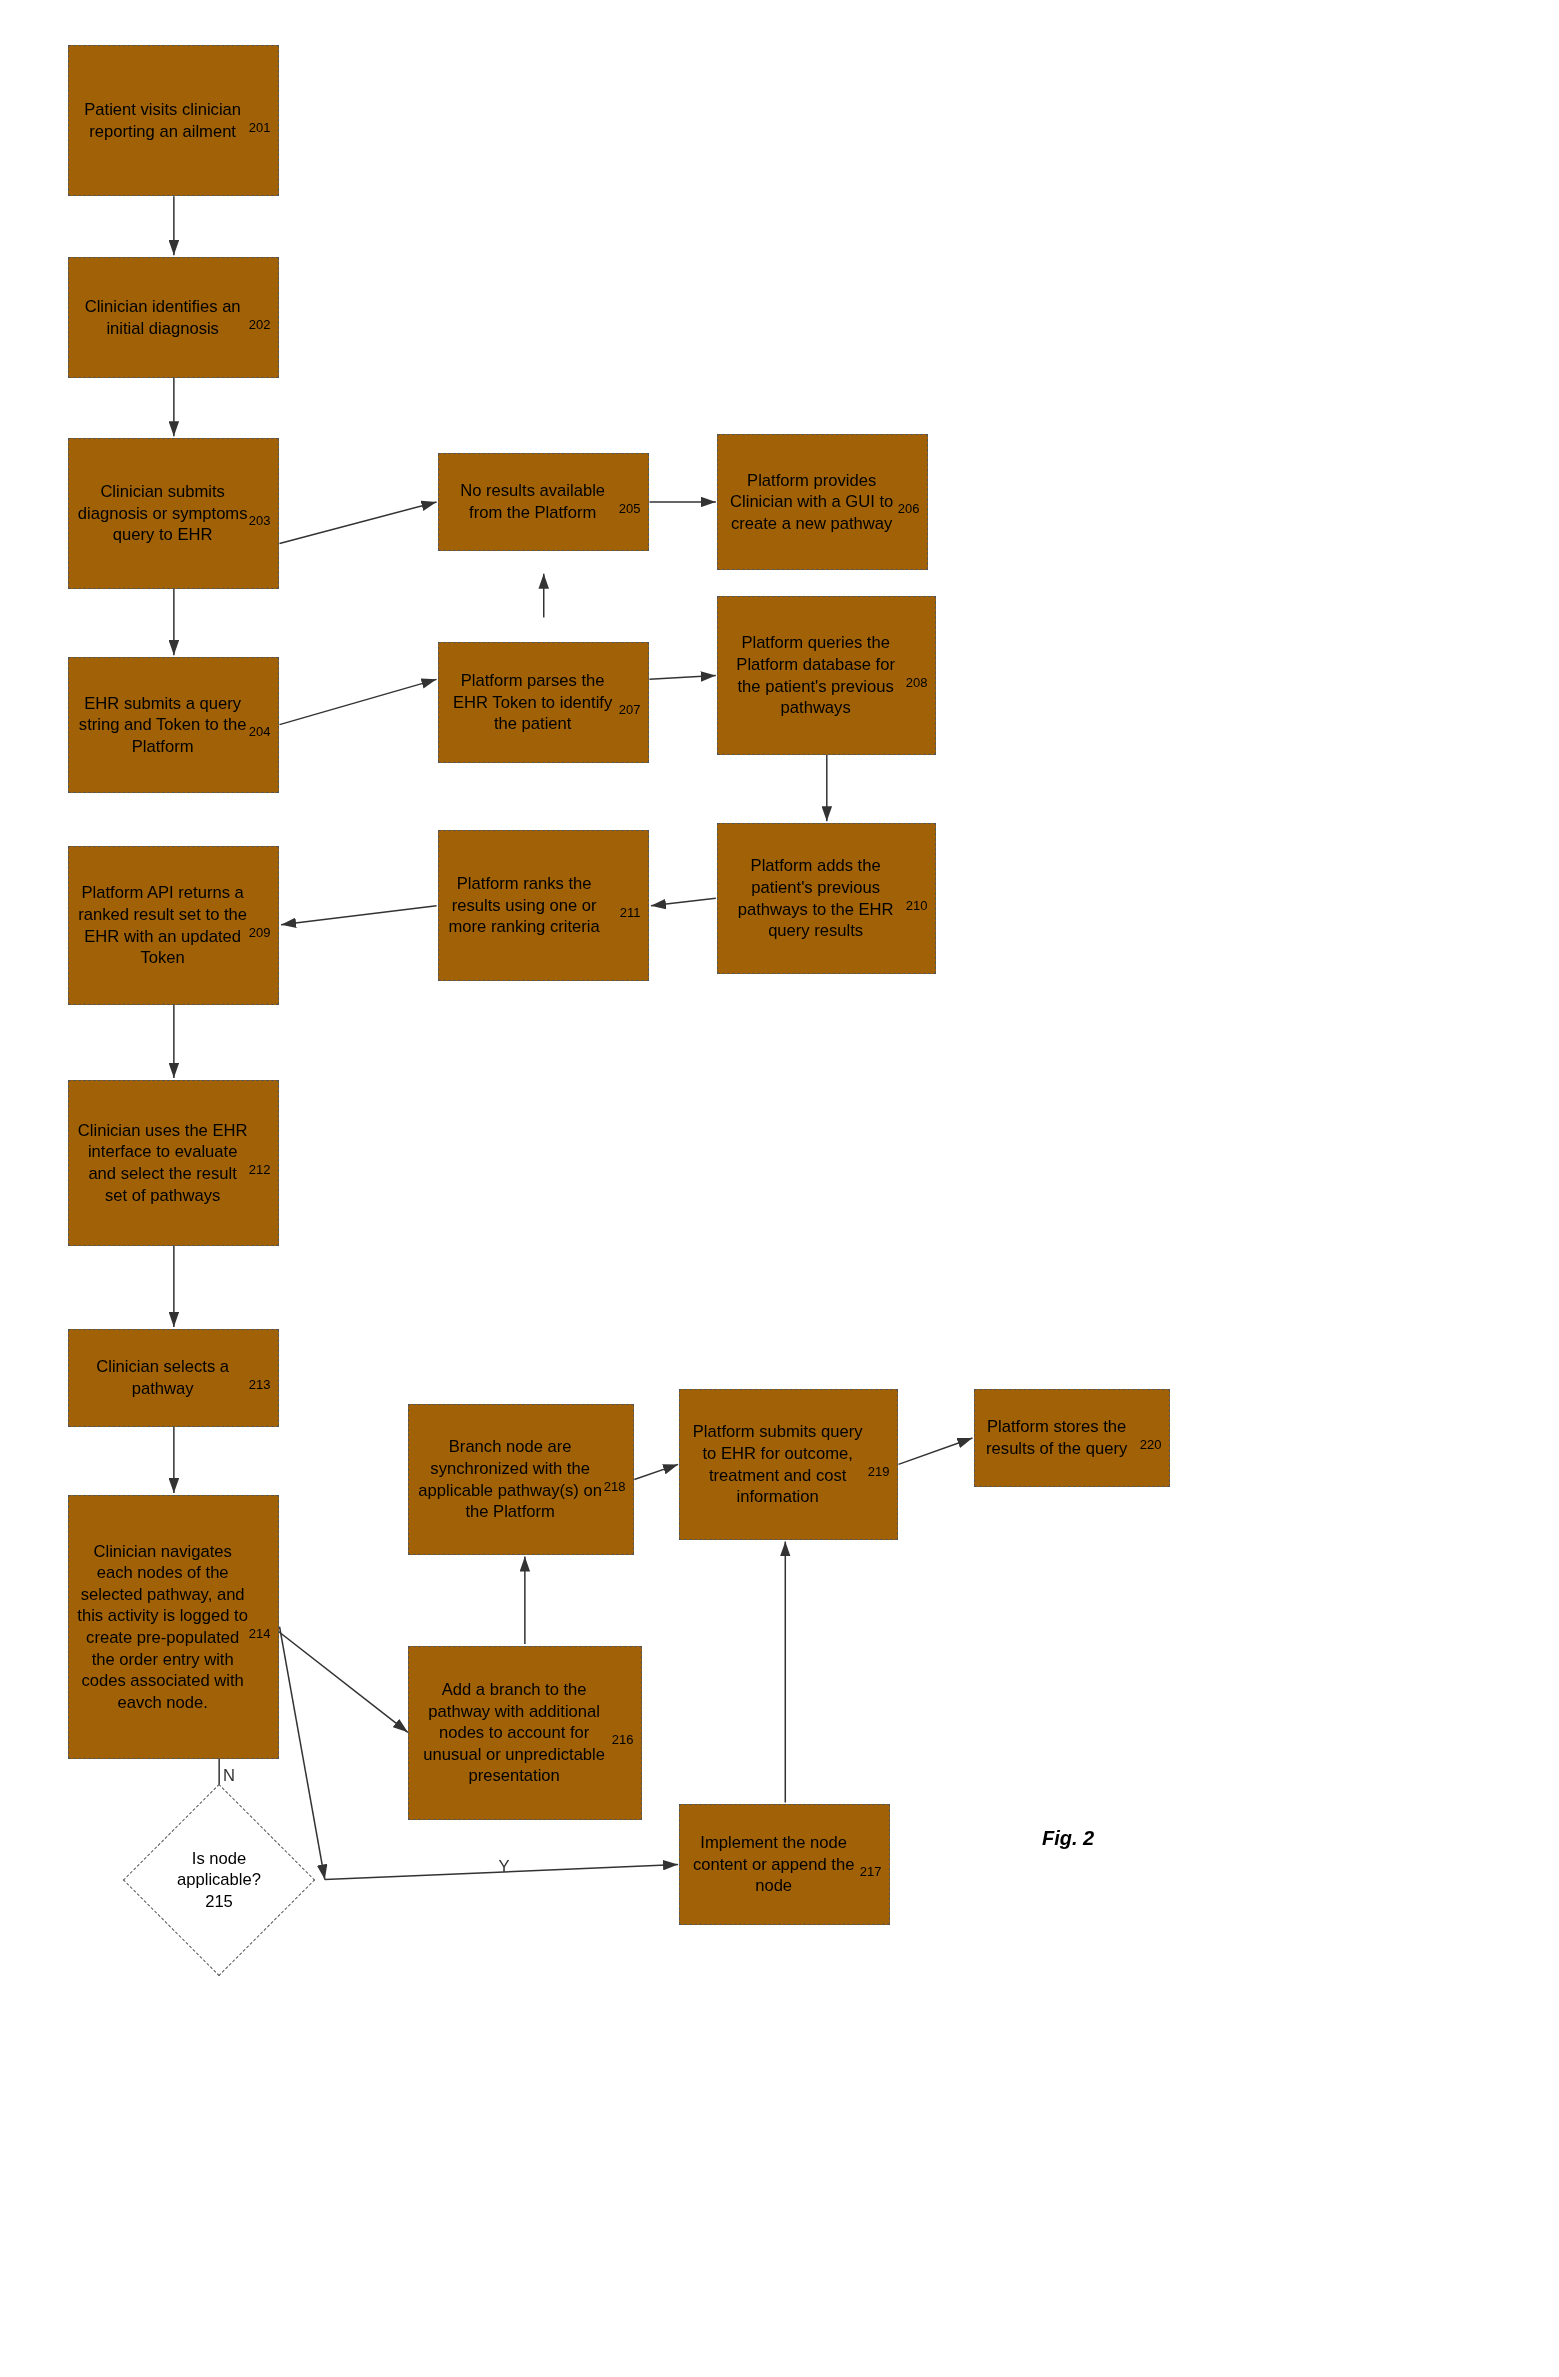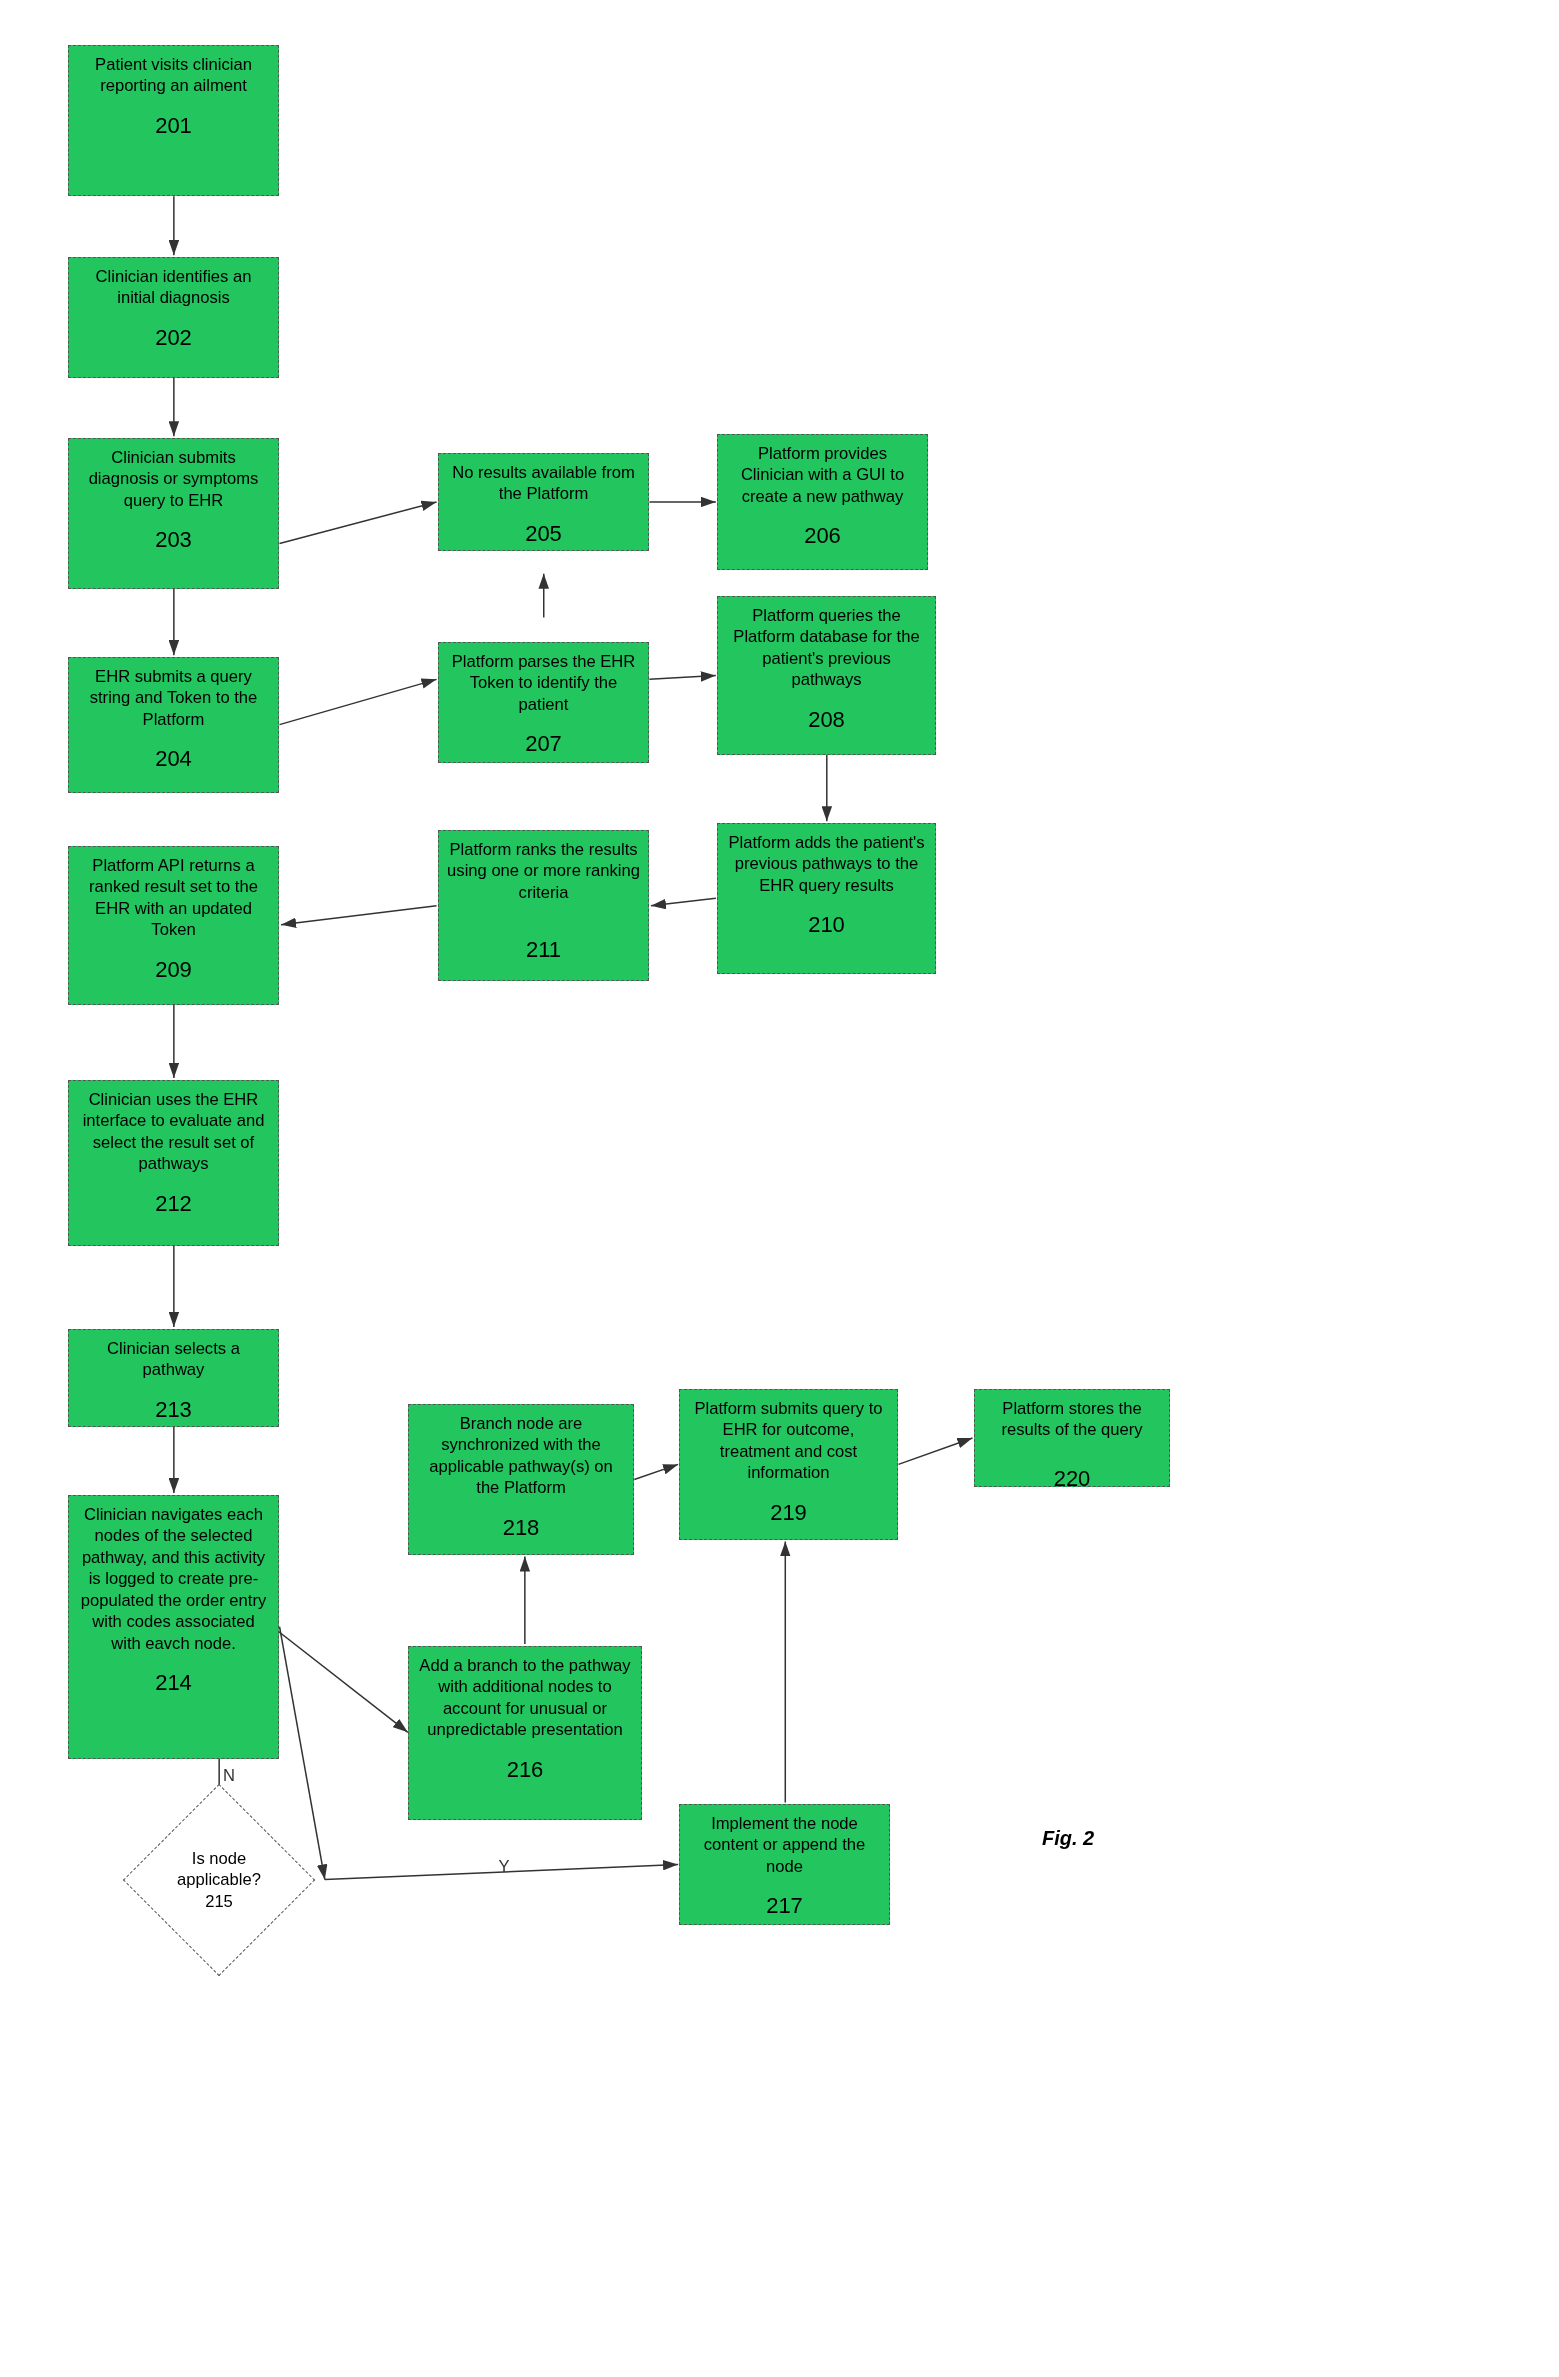--- a/index.html
+++ b/index.html
@@ -13,32 +13,32 @@
     }
     .diagram-container {
       position: relative;
       width: 1560px;
       height: 2377px;
     }
     
     .flow-box {
       position: absolute;
       border: 1.5px dashed #555;
-      background: #22c55e;
+      background: #a16207;
       display: flex;
-      flex-direction: column;
+      flex-direction: row;
       align-items: center;
-      justify-content: flex-start;
+      justify-content: center;
       text-align: center;
       font-size: 16.6px;
       line-height: 1.3;
       padding: 7.5px;
     }
     .flow-box .box-num {
-      font-size: 22px;
+      font-size: 13px;
       margin-top: 15px;
     }
     
     .diamond-wrapper {
       position: absolute;
       display: flex;
       align-items: center;
       justify-content: center;
     }
     .diamond {

